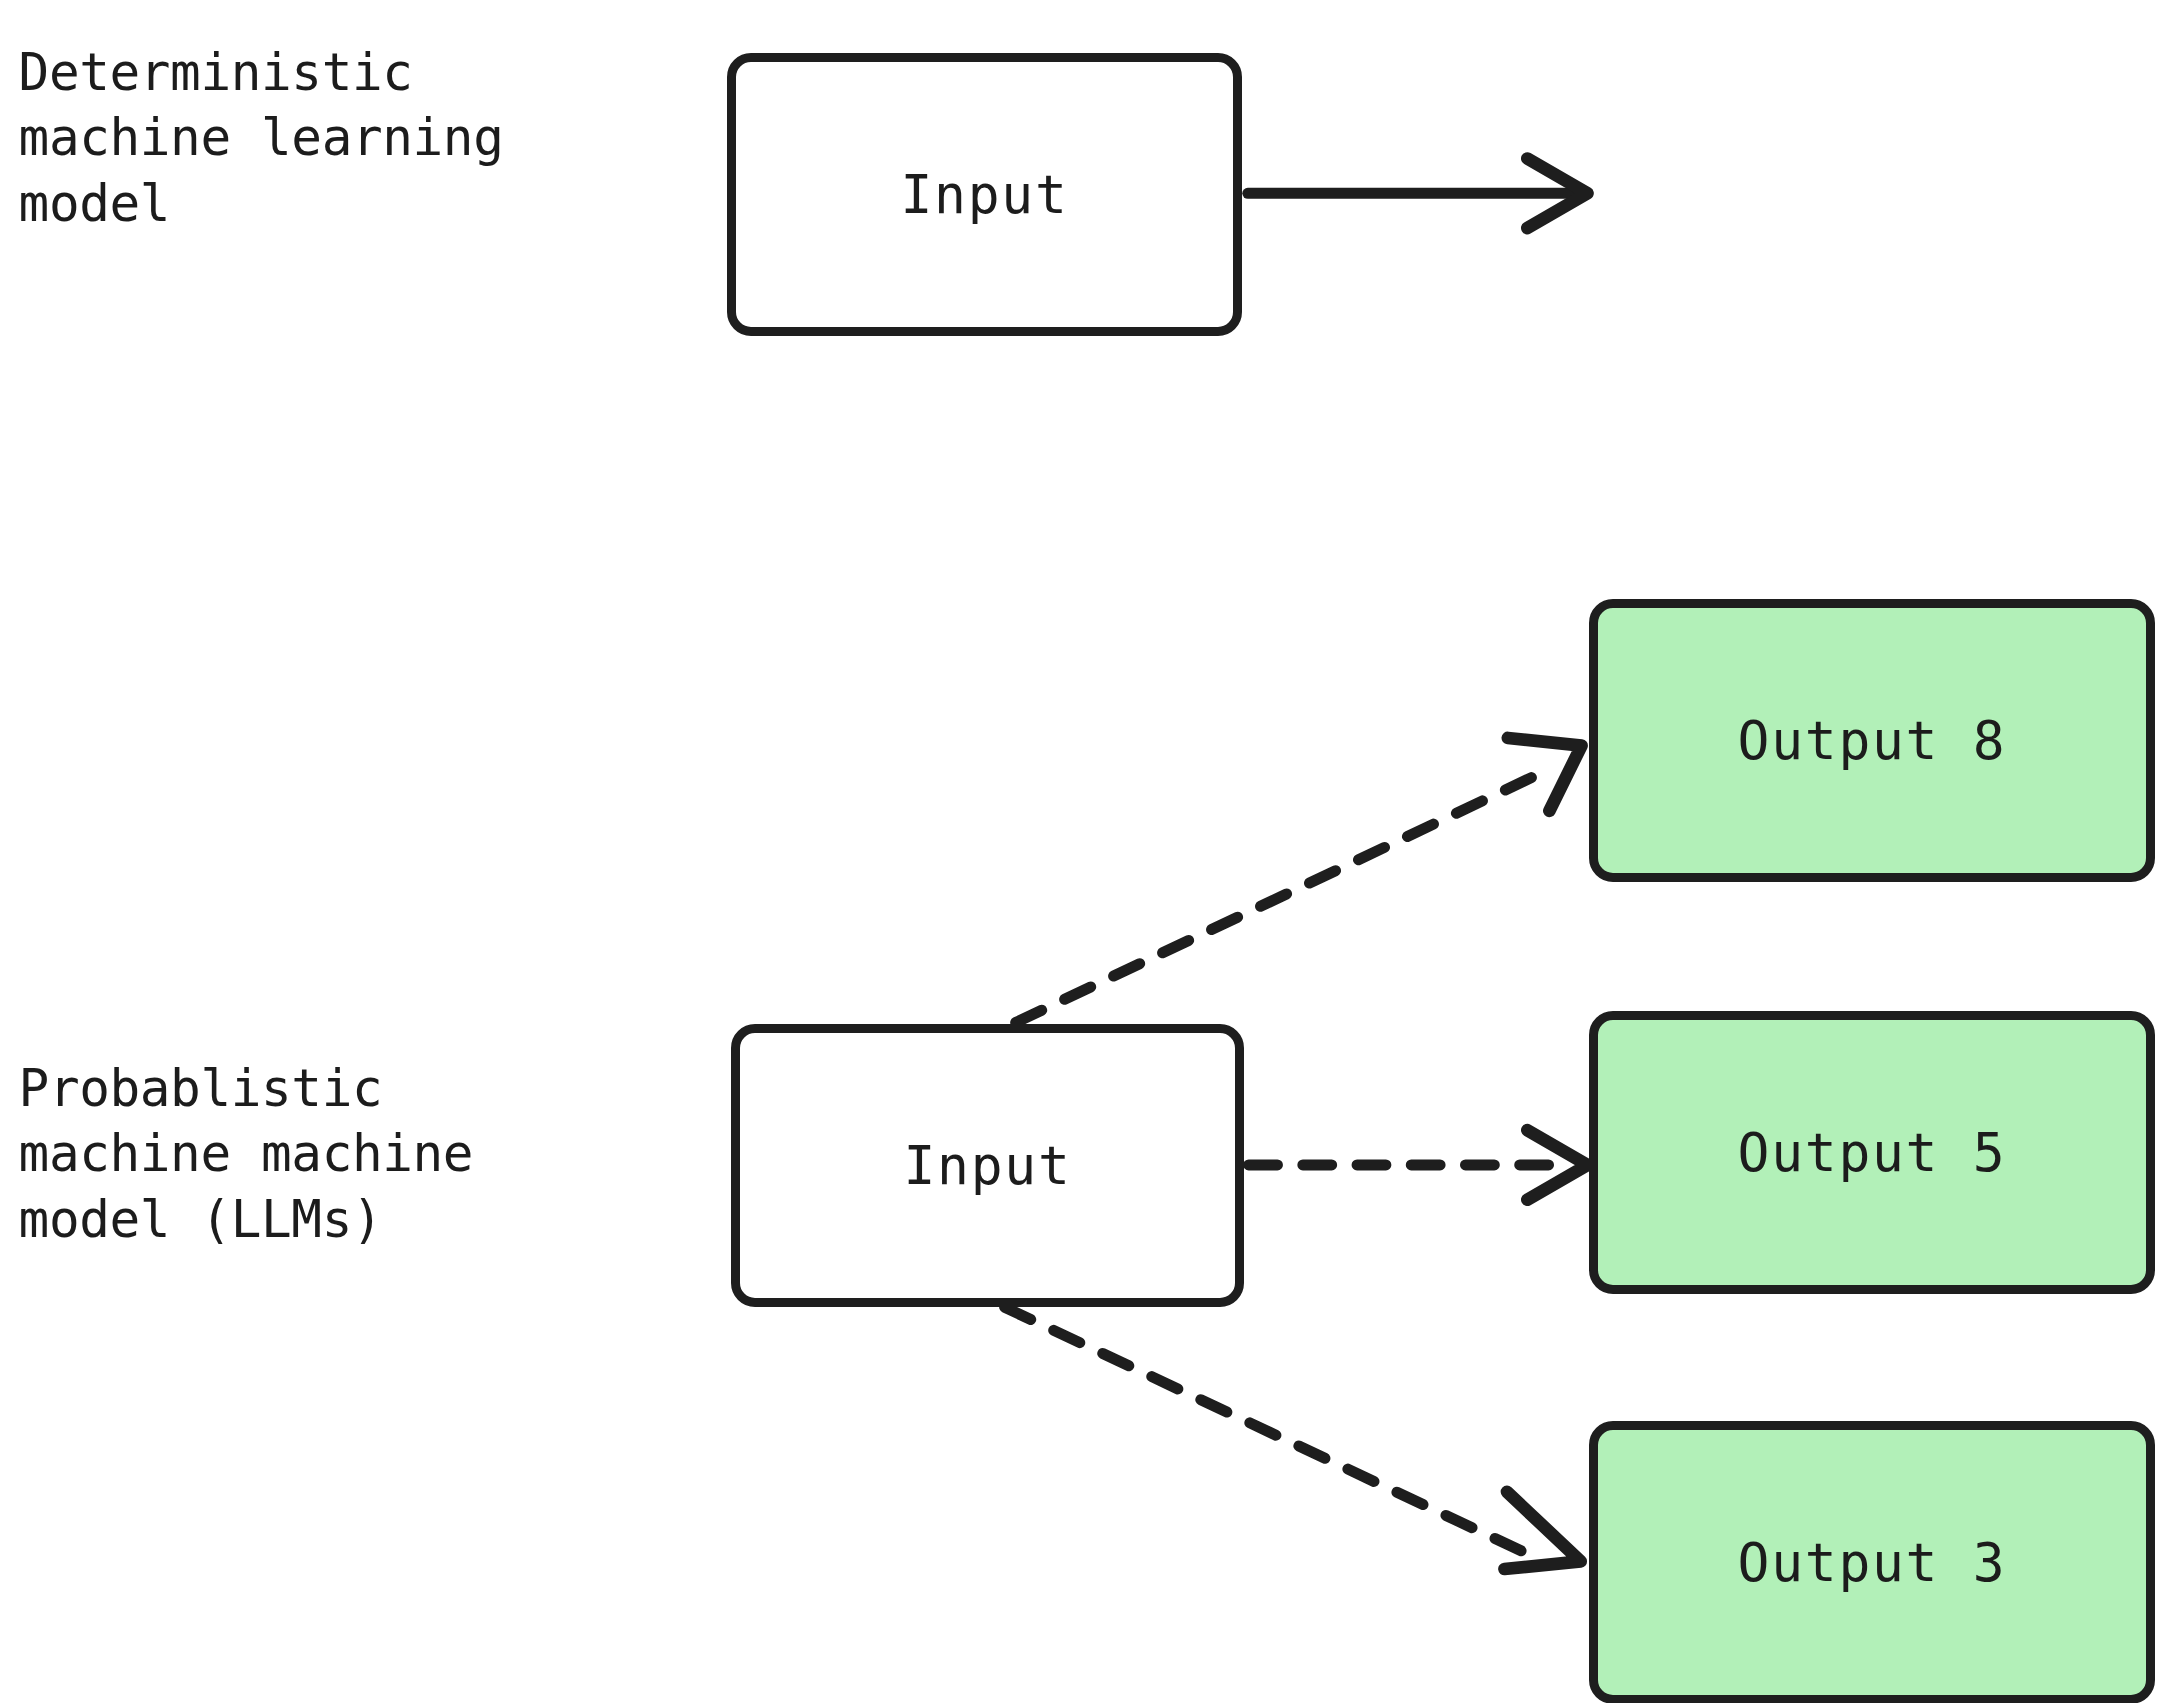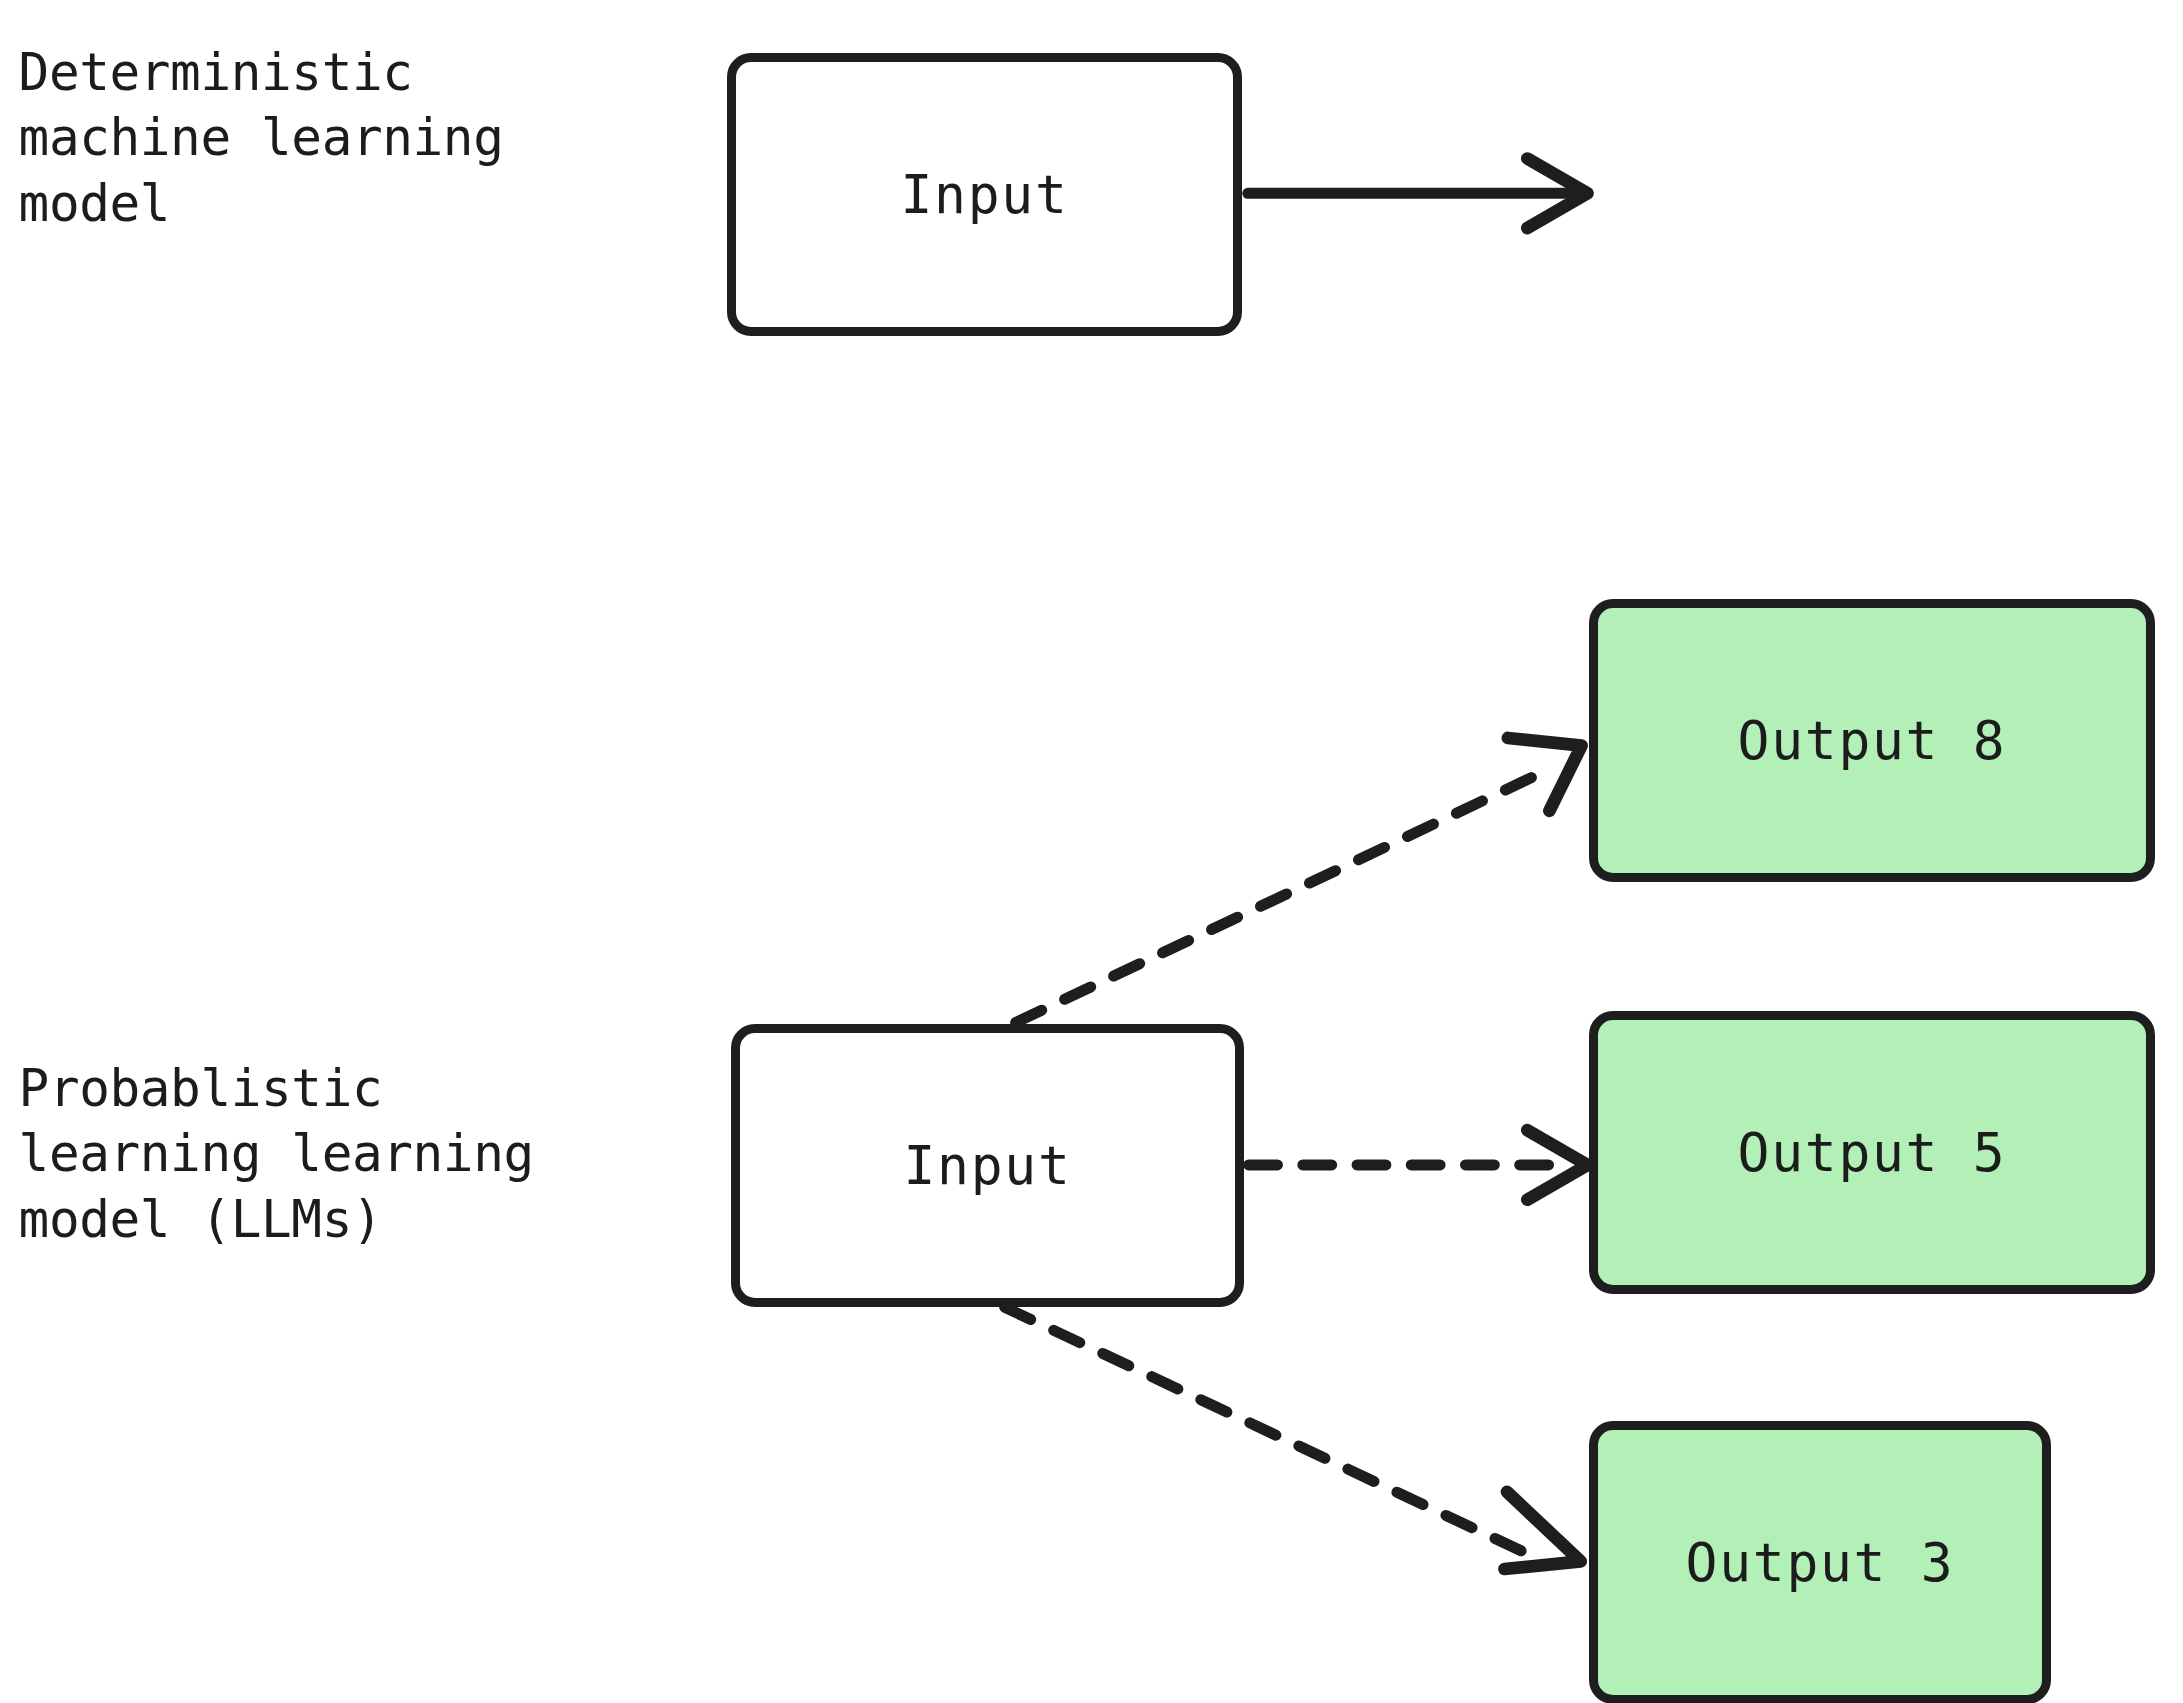--- a/index.html
+++ b/index.html
@@ -71,21 +71,21 @@
     user-select: none;
   }
   .node.input-node  { background: #ffffff; }
   .node.output-node { background: #b2f0b8; }
 
   #node-input-deterministic  { left: 727px;  top: 37px;   width: 515px; height: 283px; }
   #node-output-deterministic { left: 1589px; top: 24px;   width: 566px; height: 290px; }
   #node-input-probabilistic  { left: 731px;  top: 1008px; width: 513px; height: 283px; }
   #node-output-1             { left: 1589px; top: 583px;  width: 566px; height: 283px; }
   #node-output-2             { left: 1589px; top: 995px; width: 566px; height: 283px; }
-  #node-output-3             { left: 1589px; top: 1405px; width: 462px; height: 283px; align-items: center; }
+  #node-output-3             { left: 1589px; top: 1405px; width: 566px; height: 283px; align-items: center; }
 
   
   .edge-line {
     fill: none;
     stroke: #1e1e1e;
     stroke-width: 13;
     stroke-linecap: round;
   }
   .edge-line.dashed {
     stroke-dasharray: 34 30;
@@ -124,21 +124,21 @@
       <path class="edge-line dashed" d="M 1186 1524 L 1805 1816"></path>
       <path class="edge-head" d="M 1779 1742 L 1866 1824 L 1776 1833"></path>
     </g>
   </svg>
 
   <div class="row-label" id="label-deterministic">Deterministic
 machine learning
 model</div>
 
   <div class="row-label" id="label-probabilistic">Probablistic
-learning learning
+machine machine
 model (LLMs)</div>
 
   <div class="node input-node" id="node-input-deterministic">
     <span class="node-label">Input</span>
   </div>
 
 
   <div class="node input-node" id="node-input-probabilistic">
     <span class="node-label">Input</span>
   </div>

